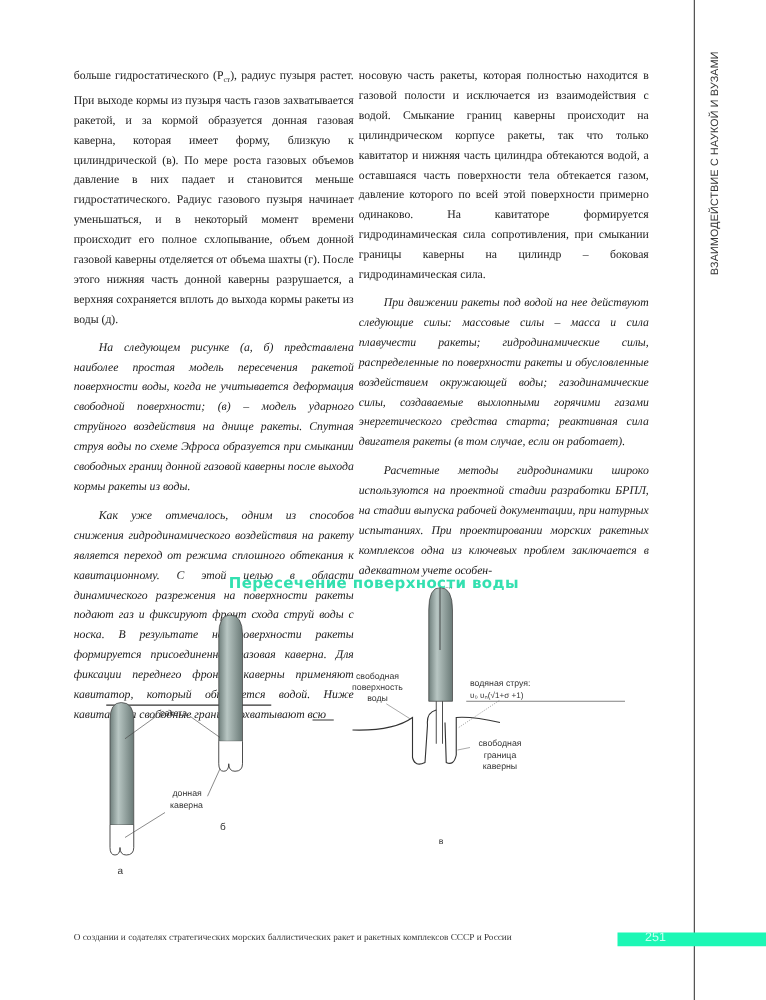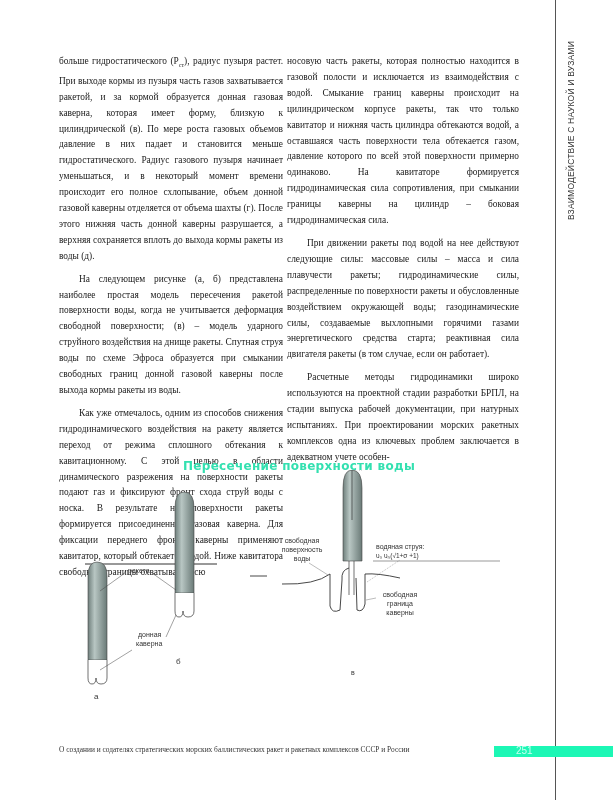--- a/index.html
+++ b/index.html
@@ -1,19 +1,19 @@
 <!DOCTYPE html>
 <html><head>
 <meta charset="utf-8">
 <style>
   html, body { margin: 0; padding: 0; background: #ffffff; }
   body { width: 613px; height: 800px; position: relative; overflow: hidden; font-family: "DejaVu Serif", "Liberation Serif", serif; color: #1a1a1a; }
   .col { position: absolute; top: 54px; font-size: 9.4px; line-height: 15.9px; text-align: justify; font-family: "Liberation Serif", serif; }
   .col p { margin: 0; }
-  .col p.indent { text-indent: 20px; margin-top: 7px; }
+  .col p.indent { text-indent: 20px; margin-top: 7px; font-style: italic; }
   .col-left { left: 59px; width: 224px; }
   .col-right { left: 287px; width: 232px; }
   .side-rule { position: absolute; left: 555px; top: 0; width: 1px; height: 800px; background: #555; }
   .side-title { position: absolute; left: 566px; top: 220px; transform: rotate(-90deg); transform-origin: left top; font-family: "Liberation Sans", sans-serif; font-size: 8.5px; letter-spacing: 0.2px; color: #333; white-space: nowrap; }
   .fig-title { position: absolute; top: 459px; left: 183px; font-family: "DejaVu Sans", sans-serif; font-weight: bold; font-size: 12px; color: #33e0b0; letter-spacing: 0.3px; }
   .figure { position: absolute; left: 60px; top: 470px; width: 440px; height: 250px; }
   .footer-text { position: absolute; left: 59px; top: 745px; font-family: Liberation Serif, serif; font-size: 7.4px; color: #333; white-space: nowrap; }
   .page-badge { position: absolute; left: 494px; top: 746px; width: 119px; height: 11px; background: #1cf7b5; padding-left: 48px; }
   .page-num { position: absolute; left: 22px; top: -1px; font-family: "Liberation Sans", sans-serif; font-size: 10px; color: #c8fff0; }
   sub { font-size: 6px; }

